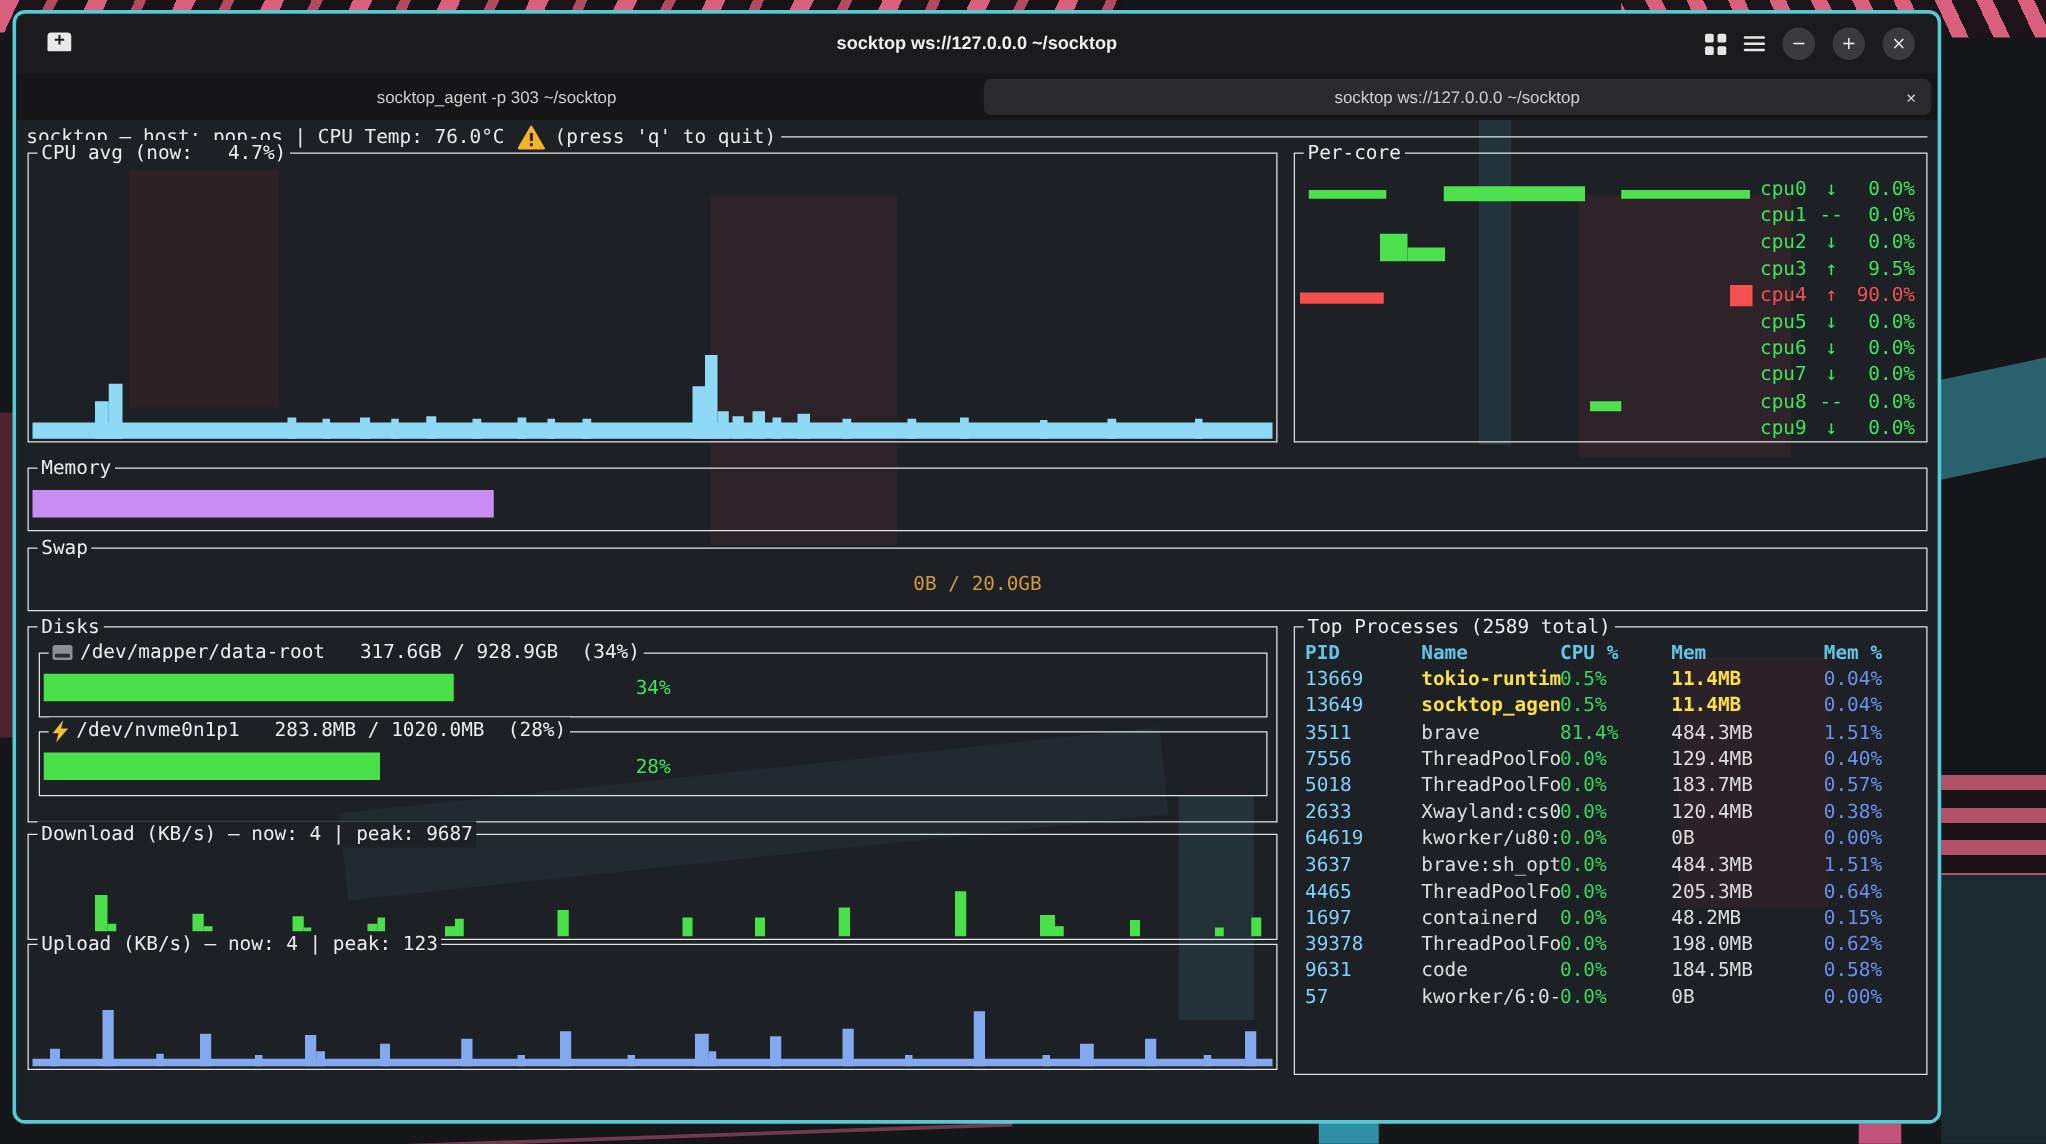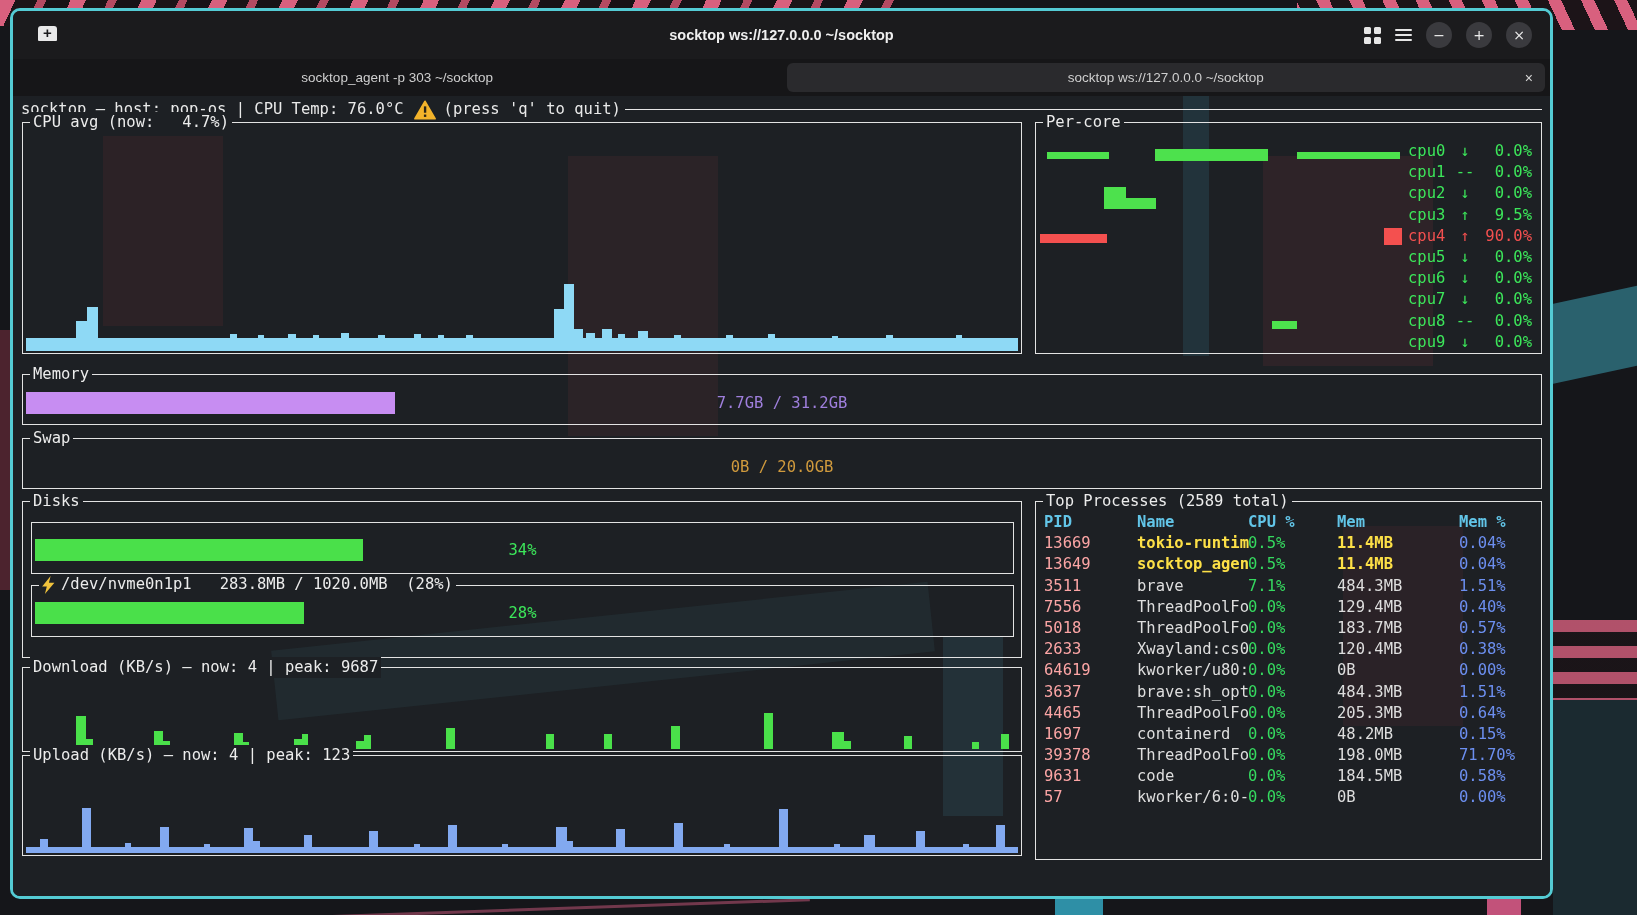--- a/index.html
+++ b/index.html
@@ -82,21 +82,21 @@
   .disk-fill { position:absolute; left:3px; top:16px; height:22px; background:#4ae04a; }
   .disk-pct { position:absolute; left:0; right:0; top:16px; height:22px; text-align:center; line-height:22px; color:#3ce65a; }
 
   
   .vchart { position:absolute; left:3px; right:3px; bottom:2px; top:2px; }
 
   
   .proc-table { position:absolute; left:8px; top:10px; right:6px; }
   .proc-row { position:relative; height:21.2px; white-space:pre; }
   .proc-row span { position:absolute; top:0; }
-  .c-pid  { left:0;   color:#fca5a5; }
+  .c-pid  { left:0;   color:#7dd3fc; }
   .c-name { left:93px;  color:#dedede; }
   .c-cpu  { left:204px; color:#35d95f; }
   .c-mem  { left:293px; color:#dedede; }
   .c-memp { left:415px; color:#6c8ff0; }
   .proc-row.head span { color:#62c5e8; font-weight:bold; }
   .proc-row.bold .c-name, .proc-row.bold .c-mem { color:#fde047; font-weight:bold; }
 
   .warn-svg { width:22px; height:20px; }
   .bolt-svg { width:13px; height:18px; }
   .drive-icon { display:inline-block; width:16px; height:12px; background:#8e8e96; border-radius:2px; position:relative; }
@@ -267,33 +267,36 @@
             <span class="core-name">cpu9</span>
             <span class="core-arrow">↓</span>
             <span class="core-val">0.0%</span>
           </div>
         </div>
     </div>
 
     <div class="panel" style="left:9px;top:278px;width:1520px;height:51px;">
       <span class="panel-title">Memory</span>
       <div class="meter-fill" style="width: calc(24.7% - 6px); background: rgb(199, 141, 242);"></div>
-      <div class="meter-label" style="color: rgb(159, 127, 221);">7.7GB / 31.2GB</div>
     </div>
 
     <div class="panel" style="left:9px;top:342px;width:1520px;height:51px;">
       <span class="panel-title">Swap</span>
       <div class="meter-fill" style="width: 0%;"></div>
       <div class="meter-label" style="color: rgb(208, 154, 61);">0B / 20.0GB</div>
     </div>
 
     <div class="panel" style="left:9px;top:405px;width:1000px;height:157px;">
       <span class="panel-title">Disks</span>
 
       <div class="disk-box" style="left:8px;top:20px;width:983px;height:52px;">
+        <span class="panel-title">
+          <span class="drive-icon"></span>
+          <span>/dev/mapper/data-root   317.6GB / 928.9GB  (34%)</span>
+        </span>
         <div class="disk-fill" style="width: calc(34% - 6px);"></div>
         <div class="disk-pct">34%</div>
       </div>
 
       <div class="disk-box" style="left:8px;top:83px;width:983px;height:52px;">
         <span class="panel-title">
           <svg class="bolt-svg" viewBox="0 0 12 17">
             <polygon points="8,0 0,10 4.4,10 2.6,17 11.6,6.4 6.4,6.4" fill="#f0c23c"></polygon>
           </svg>
           <span>/dev/nvme0n1p1   283.8MB / 1020.0MB  (28%)</span>
@@ -365,29 +368,29 @@
         <div class="proc-row head">
           <span class="c-pid">PID</span>
           <span class="c-name">Name</span>
           <span class="c-cpu">CPU %</span>
           <span class="c-mem">Mem</span>
           <span class="c-memp">Mem %</span>
         </div>
         <div>
             <div class="proc-row bold"><span class="c-pid">13669</span><span class="c-name">tokio-runtim</span><span class="c-cpu">0.5%</span><span class="c-mem">11.4MB</span><span class="c-memp">0.04%</span></div>
             <div class="proc-row bold"><span class="c-pid">13649</span><span class="c-name">socktop_agen</span><span class="c-cpu">0.5%</span><span class="c-mem">11.4MB</span><span class="c-memp">0.04%</span></div>
-            <div class="proc-row"><span class="c-pid">3511</span><span class="c-name">brave</span><span class="c-cpu">7.1%</span><span class="c-mem">484.3MB</span><span class="c-memp">1.51%</span></div>
+            <div class="proc-row"><span class="c-pid">3511</span><span class="c-name">brave</span><span class="c-cpu">81.4%</span><span class="c-mem">484.3MB</span><span class="c-memp">1.51%</span></div>
             <div class="proc-row"><span class="c-pid">7556</span><span class="c-name">ThreadPoolFo</span><span class="c-cpu">0.0%</span><span class="c-mem">129.4MB</span><span class="c-memp">0.40%</span></div>
             <div class="proc-row"><span class="c-pid">5018</span><span class="c-name">ThreadPoolFo</span><span class="c-cpu">0.0%</span><span class="c-mem">183.7MB</span><span class="c-memp">0.57%</span></div>
             <div class="proc-row"><span class="c-pid">2633</span><span class="c-name">Xwayland:cs0</span><span class="c-cpu">0.0%</span><span class="c-mem">120.4MB</span><span class="c-memp">0.38%</span></div>
             <div class="proc-row"><span class="c-pid">64619</span><span class="c-name">kworker/u80:</span><span class="c-cpu">0.0%</span><span class="c-mem">0B</span><span class="c-memp">0.00%</span></div>
             <div class="proc-row"><span class="c-pid">3637</span><span class="c-name">brave:sh_opt</span><span class="c-cpu">0.0%</span><span class="c-mem">484.3MB</span><span class="c-memp">1.51%</span></div>
             <div class="proc-row"><span class="c-pid">4465</span><span class="c-name">ThreadPoolFo</span><span class="c-cpu">0.0%</span><span class="c-mem">205.3MB</span><span class="c-memp">0.64%</span></div>
             <div class="proc-row"><span class="c-pid">1697</span><span class="c-name">containerd</span><span class="c-cpu">0.0%</span><span class="c-mem">48.2MB</span><span class="c-memp">0.15%</span></div>
-            <div class="proc-row"><span class="c-pid">39378</span><span class="c-name">ThreadPoolFo</span><span class="c-cpu">0.0%</span><span class="c-mem">198.0MB</span><span class="c-memp">71.70%</span></div>
+            <div class="proc-row"><span class="c-pid">39378</span><span class="c-name">ThreadPoolFo</span><span class="c-cpu">0.0%</span><span class="c-mem">198.0MB</span><span class="c-memp">0.62%</span></div>
             <div class="proc-row"><span class="c-pid">9631</span><span class="c-name">code</span><span class="c-cpu">0.0%</span><span class="c-mem">184.5MB</span><span class="c-memp">0.58%</span></div>
             <div class="proc-row"><span class="c-pid">57</span><span class="c-name">kworker/6:0-</span><span class="c-cpu">0.0%</span><span class="c-mem">0B</span><span class="c-memp">0.00%</span></div>
           </div>
       </div>
     </div>
 
   </div>
 </div>
 
 </body></html>

